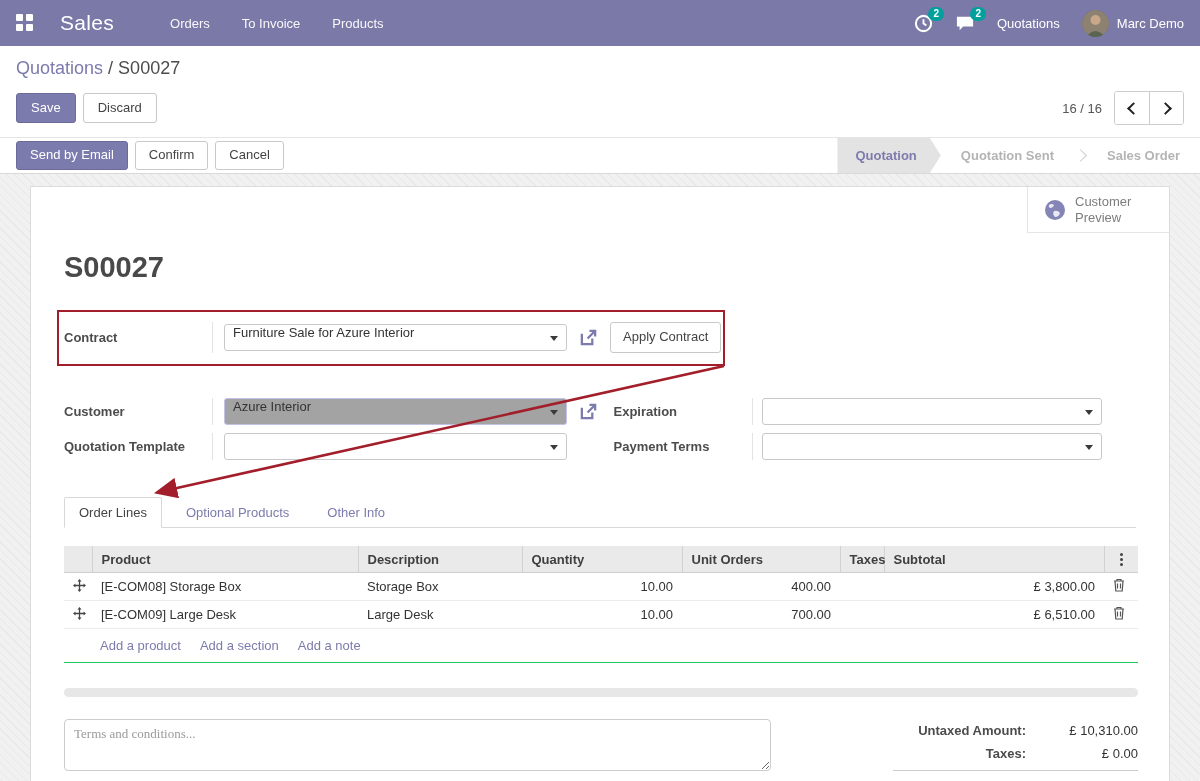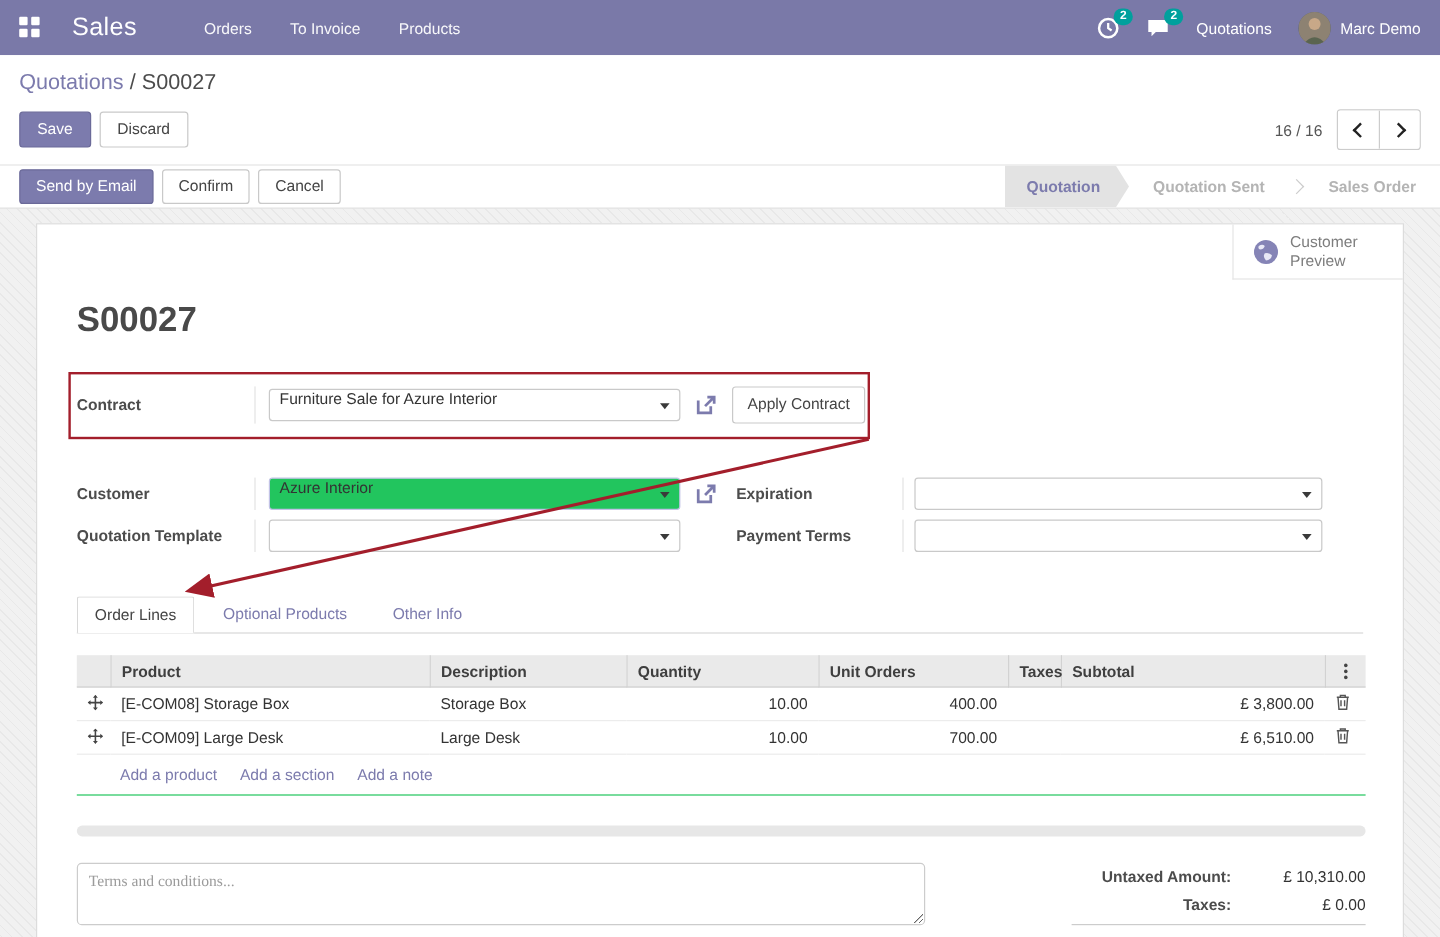--- a/index.html
+++ b/index.html
@@ -55,35 +55,35 @@
   .sheet{position:relative; background:#fff; border:1px solid #dcdcdc; width:1140px; height:660px;}
   .preview-box{position:absolute; top:0; right:0; width:142px; height:46px; border-left:1px solid var(--light-border); border-bottom:1px solid var(--light-border); display:flex; align-items:center; gap:9px; padding-left:16px; color:#7d7d7d; cursor:pointer; line-height:1.2;}
   .sheet-body{padding:46px 33px 0 33px;}
   .sheet h1{font-size:29px; color:#494949; margin:18px 0 0 0; font-weight:bold;}
 
   .contract-wrap{margin:26px 0 0 -7px; border:2px solid; padding:10px 0 11px 5px; width:668px;}
   .frow{display:flex; align-items:center;}
   .flabel{width:148px; font-weight:bold; color:var(--label); flex:none;}
   .fgroup{border-left:1px solid #e3e3e3; padding-left:11px; display:flex; align-items:center;}
   .select{position:relative; width:343px; height:27px; border:1px solid #c9c9c9; border-radius:3px; background:#fff; display:flex; align-items:flex-start; padding:0 22px 0 8px; cursor:pointer;}
-  .select.filled-bg{background:#22c55e; border-color:#c2c2e6;}
+  .select.filled-bg{background:#a3a3a3; border-color:#c2c2e6;}
   .caret{position:absolute; right:8px; top:11px; width:0; height:0; border-left:4px solid transparent; border-right:4px solid transparent; border-top:5px solid #3a3a3a;}
   .extlink{margin-left:12px; flex:none; cursor:pointer;}
   .apply-btn{margin-left:12px; padding:7px 12px;}
 
   .form-grid{margin-top:32px; display:flex;}
   .col-left{width:538px;}
   .col-right{width:536px; margin-left:1px;}
   .col-right .flabel{width:150px; padding-left:12px;}
   .frow + .frow{margin-top:8px;}
   .col-right .fgroup{padding-left:9px;}
   .col-right .select{width:340px;}
 
   
-  .tabs{margin-top:37px; display:flex; border-bottom:1px solid var(--border); height:31px;}
+  .tabs{margin-top:37px; display:flex; align-items:flex-end; border-bottom:1px solid var(--border); height:31px;}
   .tab{padding:7px 14px; cursor:pointer; color:var(--accent);}
   .tab.active{color:#444; background:#fff; border:1px solid var(--border); border-bottom:1px solid #fff; border-radius:2px 2px 0 0; margin-bottom:-1px;}
   .tab.off{margin-left:10px;}
 
   
   table.lines{margin-top:18px; width:1074px; border-collapse:collapse; table-layout:fixed;}
   table.lines th{background:#eaeaea; color:#3f3f3f; font-weight:bold; text-align:left; height:27px; padding:0 9px; border-right:1px solid #d2d2d2; border-bottom:1px solid #cfcfcf;}
   table.lines th:last-child{border-right:none;}
   table.lines td{height:28px; padding:0 9px; border-bottom:1px solid #ececec; color:#333; cursor:pointer;}
   table.lines tr.line:first-child td{background:#fcfcfc;}

